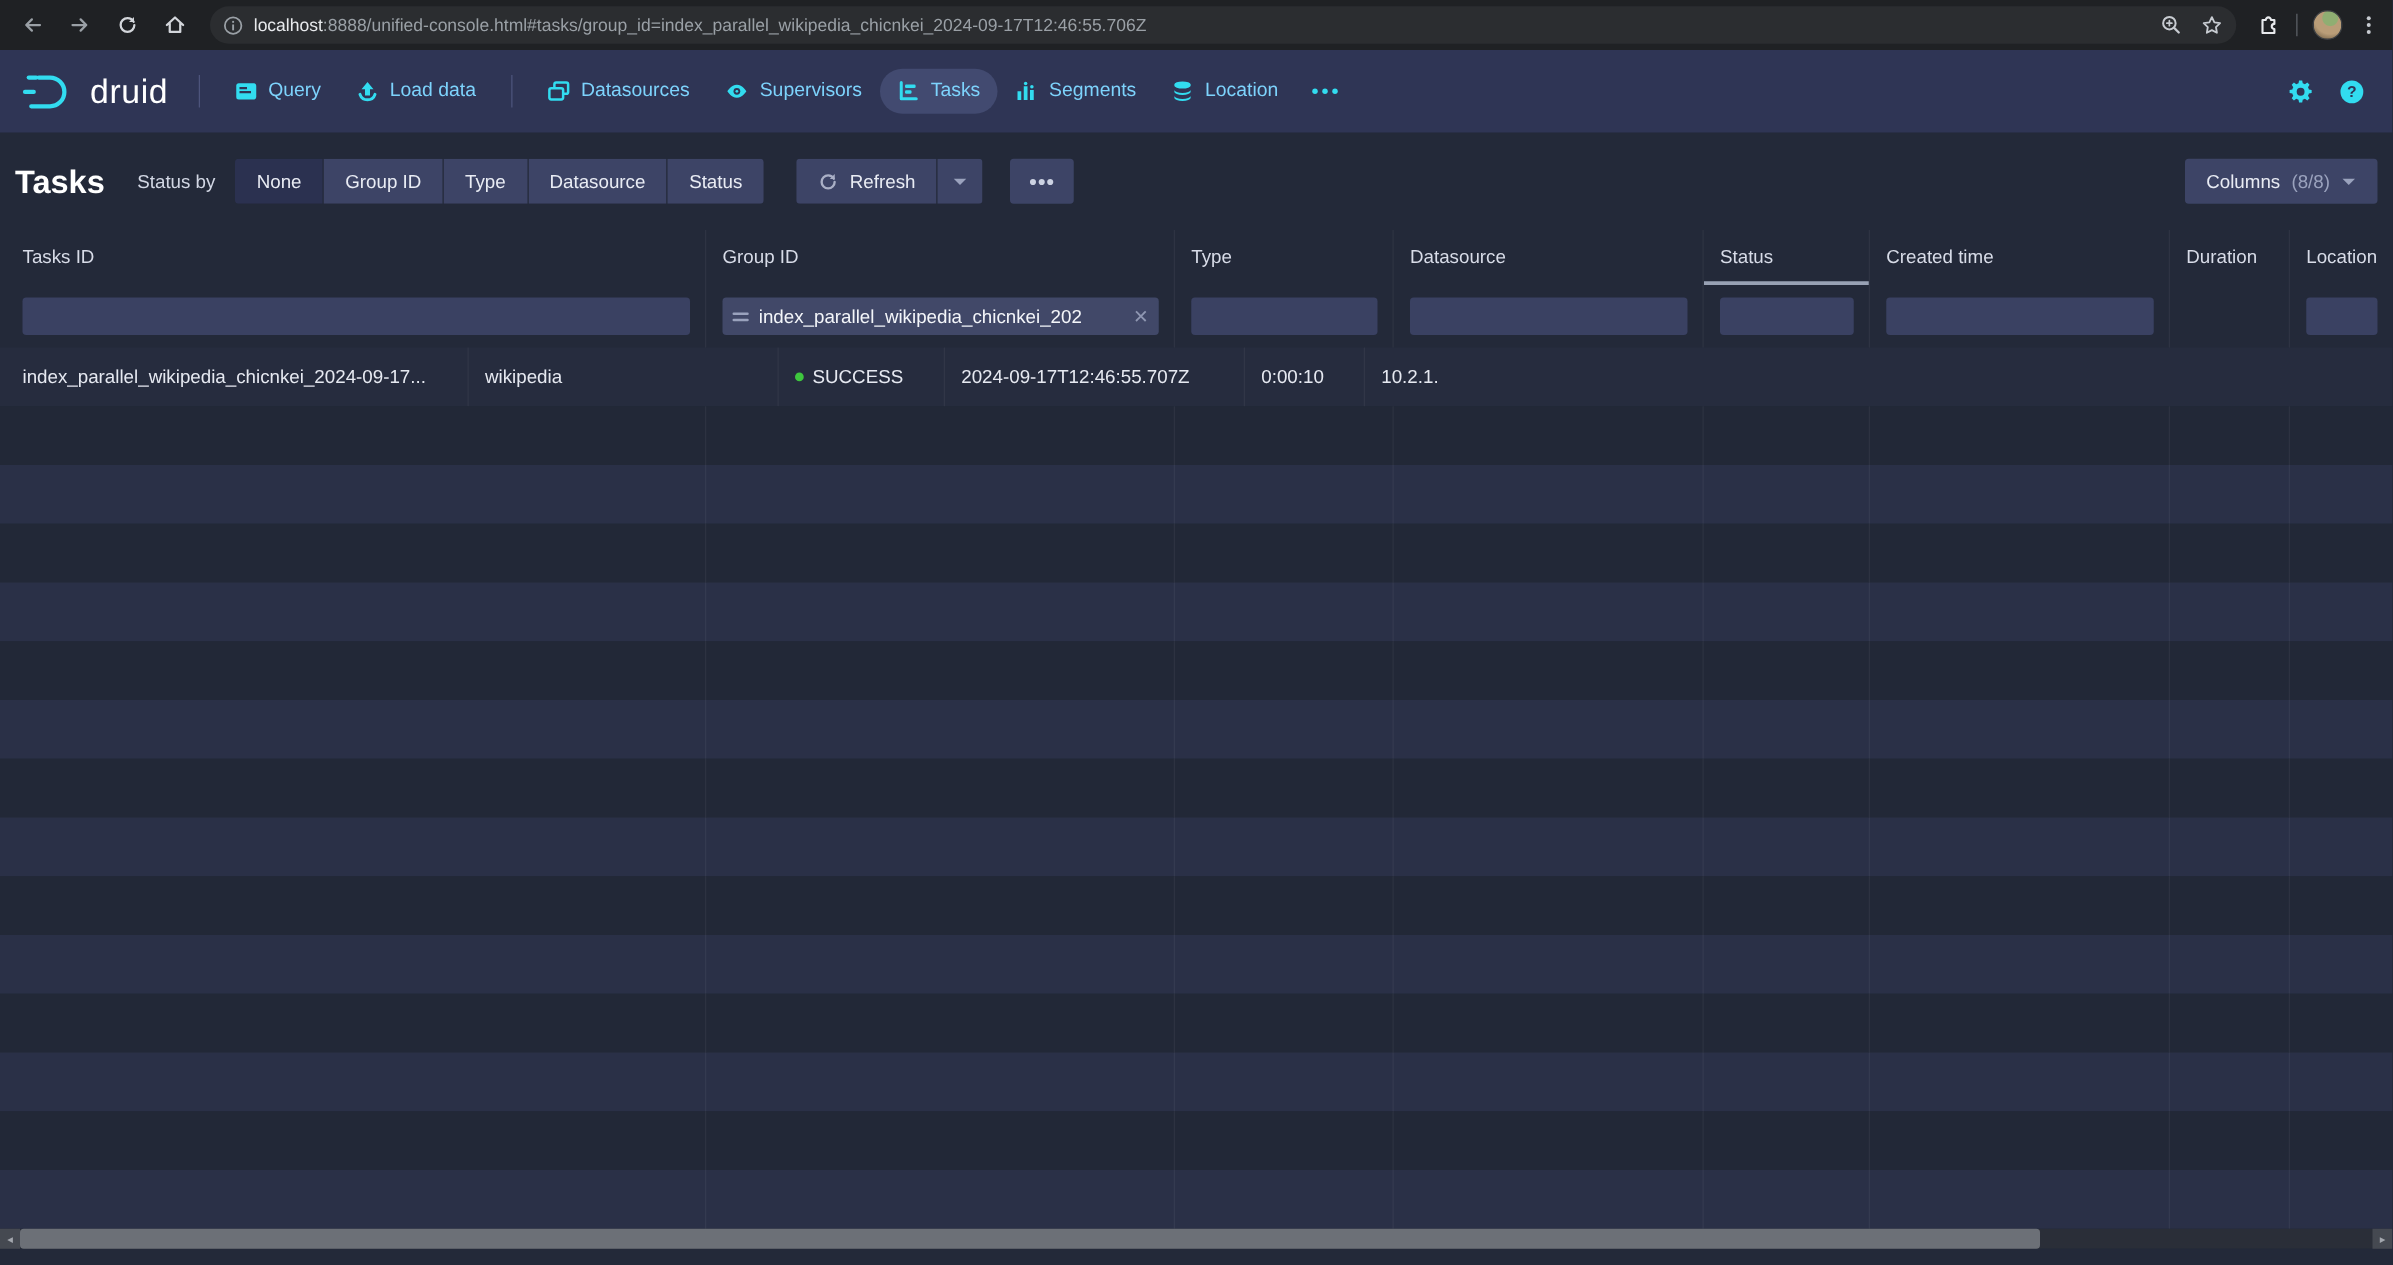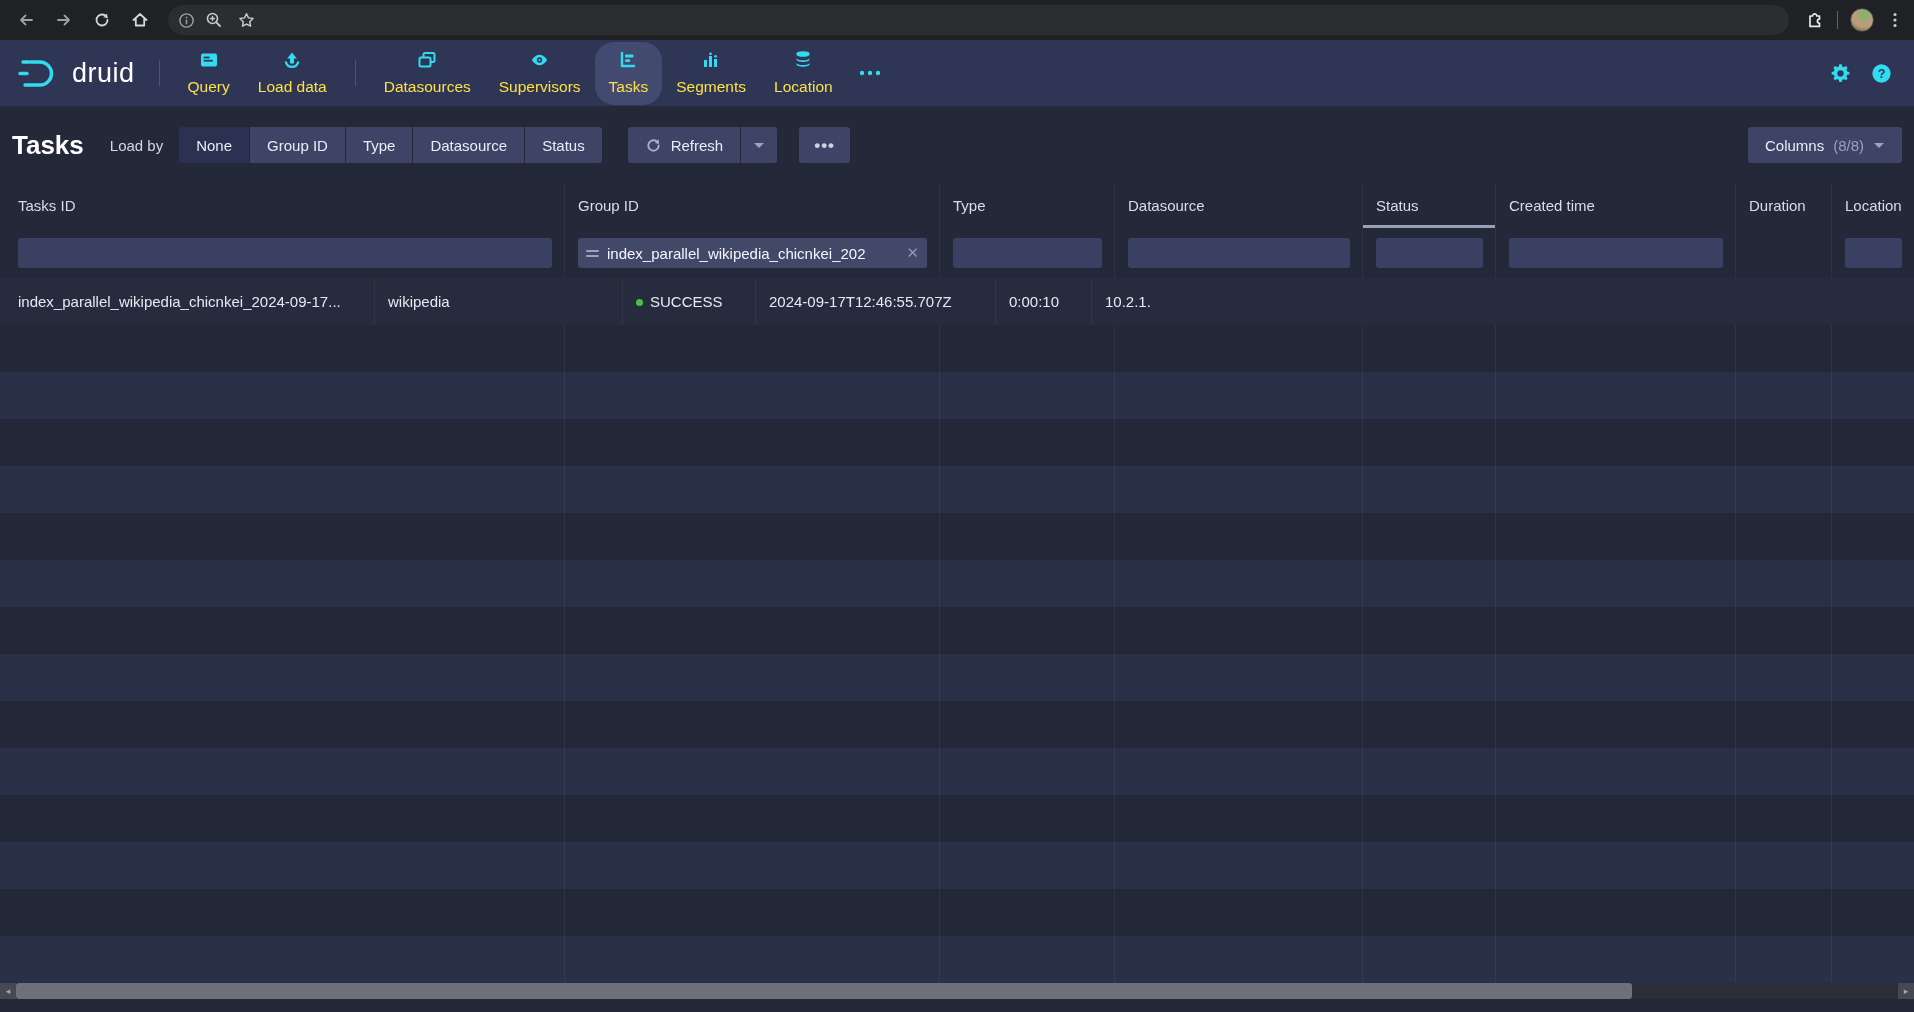--- a/index.html
+++ b/index.html
@@ -22,21 +22,21 @@
   .avatar { width:24px; height:24px; border-radius:50%;
     background:radial-gradient(circle at 60% 25%, #8fae72 0 28%, #b99d78 32% 60%, #5d4f39 100%);
     border:1px solid #3c3f43; }
 
   
   .app-nav { height:66px; background:#2f3555; display:flex; align-items:center; padding:0 16px; }
   .brand { display:flex; align-items:center; gap:10px; margin-right:10px; }
   .brand-text { font-size:27px; color:#ffffff; letter-spacing:.5px; }
   .nav-divider { width:1px; height:26px; background:#4d547c; margin:0 14px; }
   .nav-item { display:flex; align-items:center; gap:9px; padding:9px 14px; border-radius:19px;
-    color:#fde047; font-size:15.5px; cursor:pointer; white-space:nowrap;flex-direction:column; }
+    color:#7dd3fc; font-size:15.5px; cursor:pointer; white-space:nowrap; }
   .nav-item.active { background:#424a70; }
   .nav-more { padding:9px 12px; border-radius:19px; display:flex; align-items:center; }
   .nav-spacer { flex:1; }
   .nav-right { display:flex; align-items:center; gap:20px; margin-right:6px; }
 
   
   .view-toolbar { height:78px; display:flex; align-items:center; padding:0 12px; }
   .page-title { font-size:26px; font-weight:bold; color:#ffffff; margin-right:26px; }
   .groupby-label { font-size:15px; color:#d2d7e4; margin-right:16px; }
   .seg-group { display:flex; gap:1px; border-radius:3px; overflow:hidden; }
@@ -115,20 +115,21 @@
         <path d="M2.5 9 9 3l6.5 6M4.8 7.8v6.7h8.4V7.8" stroke="#d3d6db" stroke-width="1.8" fill="none" stroke-linecap="round" stroke-linejoin="round"></path>
       </svg>
   </div>
 
   <div class="omnibox">
     <svg width="17" height="17" viewBox="0 0 18 18">
         <circle cx="9" cy="9" r="7" stroke="#9aa0a6" stroke-width="1.5" fill="none"></circle>
         <rect x="8.2" y="8" width="1.6" height="5" fill="#9aa0a6"></rect>
         <rect x="8.2" y="5" width="1.6" height="1.6" fill="#9aa0a6"></rect>
       </svg>
+    <div class="urltext"><span class="host">localhost</span><span>:8888/unified-console.html#tasks/group_id=index_parallel_wikipedia_chicnkei_2024-09-17T12:46:55.706Z</span></div>
     <div class="omni-right">
       <svg width="18" height="18" viewBox="0 0 18 18">
           <circle cx="7.5" cy="7.5" r="5" stroke="#c7cbd1" stroke-width="1.6" fill="none"></circle>
           <path d="M11.3 11.3 15 15" stroke="#c7cbd1" stroke-width="1.8" stroke-linecap="round"></path>
           <path d="M7.5 5.5v4M5.5 7.5h4" stroke="#c7cbd1" stroke-width="1.4" stroke-linecap="round"></path>
         </svg>
       <svg width="19" height="19" viewBox="0 0 18 18">
           <path d="M9 2.6l1.9 3.9 4.3.6-3.1 3 .7 4.3L9 12.4l-3.8 2 .7-4.3-3.1-3 4.3-.6z" stroke="#c7cbd1" stroke-width="1.4" fill="none" stroke-linejoin="round"></path>
         </svg>
     </div>
@@ -233,21 +234,21 @@
       </svg>
     <svg width="21" height="21" viewBox="0 0 20 20">
         <circle cx="10" cy="10" r="8.7" fill="#32dcf0"></circle>
         <text x="10" y="14.2" text-anchor="middle" font-size="12" font-weight="bold" fill="#2f3555" font-family="Liberation Sans,sans-serif">?</text>
       </svg>
   </div>
 </div>
 
 <div class="view-toolbar">
   <div class="page-title">Tasks</div>
-  <div class="groupby-label">Load by</div>
+  <div class="groupby-label">Status by</div>
   <div class="seg-group">
     <button class="btn seg-btn active">None</button>
     <button class="btn seg-btn">Group ID</button>
     <button class="btn seg-btn">Type</button>
     <button class="btn seg-btn">Datasource</button>
     <button class="btn seg-btn">Status</button>
   </div>
   <div class="refresh-group">
     <button class="btn">
       <svg width="17" height="17" viewBox="0 0 18 18">

